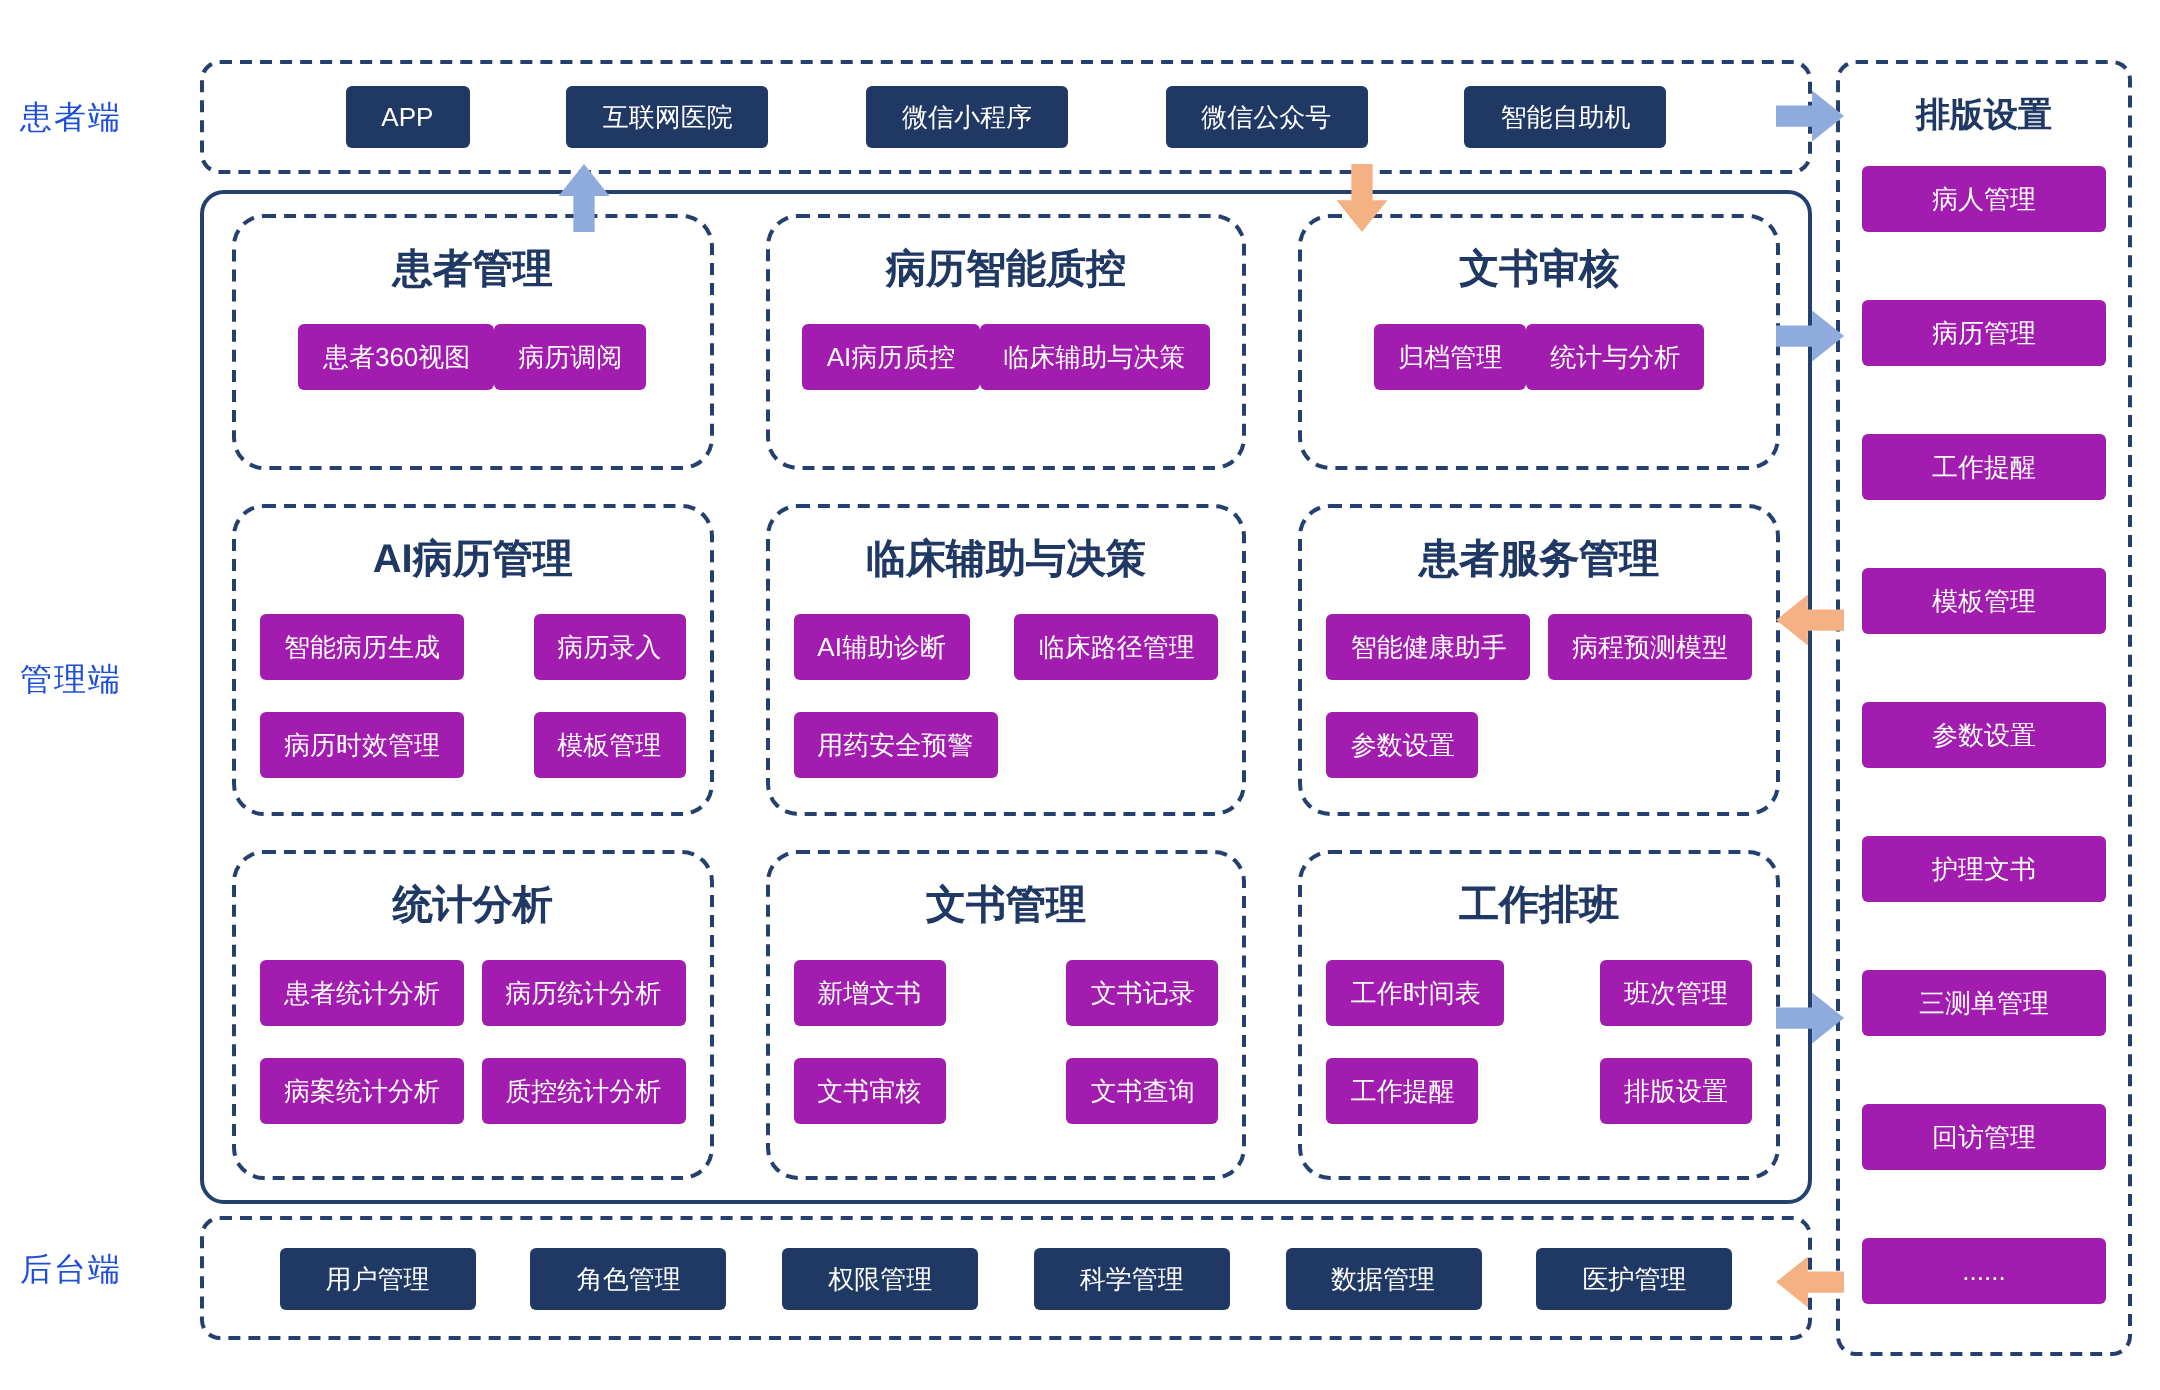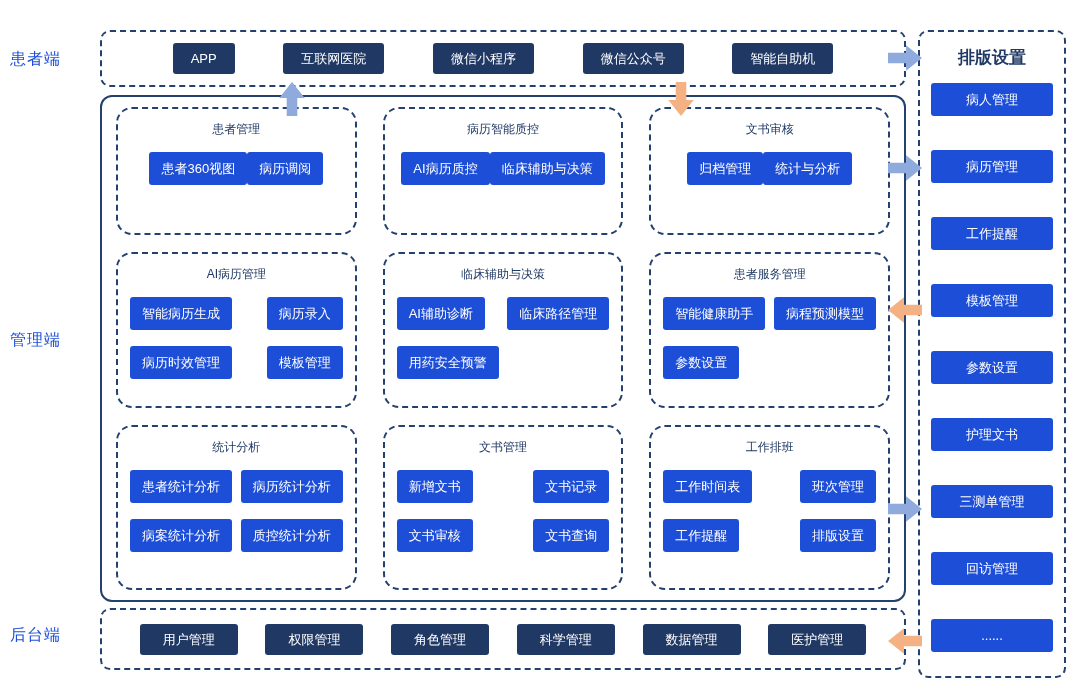--- a/index.html
+++ b/index.html
@@ -4,22 +4,22 @@
 <style>
   *{box-sizing:border-box;margin:0;padding:0}
   body{background:#ffffff}
   .canvas{position:relative;width:1080px;height:695px;background:#ffffff;font-family:"Liberation Sans",sans-serif;overflow:hidden}
   .side-label{position:absolute;left:10px;width:70px;color:#1d4ed8;font-size:16px;font-weight:400;letter-spacing:1px}
   .box-dashed{border:2px dashed #24406E;border-radius:10px}
   .top-box{position:absolute;left:100px;top:30px;width:806px;height:57px;display:flex;align-items:center;justify-content:space-evenly;padding:0 22px}
   .pill{background:#203864;color:#fff;font-size:13px;padding:0 18px;height:31px;line-height:31px;border-radius:3px;min-width:58px;text-align:center;white-space:nowrap}
   .main-box{position:absolute;left:100px;top:95px;width:806px;height:507px;border:2px solid #24406E;border-radius:12px;padding:10px 14px;display:grid;grid-template-columns:1fr 1fr 1fr;grid-template-rows:128px 156px auto;gap:17px 26px}
   .group{border:2px dashed #24406E;border-radius:16px;padding:8px 12px 10px}
-  .group-title{text-align:center;color:#1F3864;font-size:12px;font-weight:400;margin:4px 0 14px;white-space:nowrap}
-  .btn{display:inline-block;background:#1d4ed8;color:#fff;font-size:13px;height:33px;line-height:33px;padding:0 12px;border-radius:3px;text-align:center;white-space:nowrap}
+  .group-title{text-align:center;color:#1F3864;font-size:20px;font-weight:700;margin:4px 0 14px;white-space:nowrap}
+  .btn{display:inline-block;background:#a21caf;color:#fff;font-size:13px;height:33px;line-height:33px;padding:0 12px;border-radius:3px;text-align:center;white-space:nowrap}
   .btn-row{display:flex;justify-content:center;}
   .btn-grid{display:grid;grid-template-columns:1fr 1fr;row-gap:16px;column-gap:8px}
   .btn-grid .btn:nth-child(odd){justify-self:start}
   .btn-grid .btn:nth-child(even){justify-self:end}
   .bottom-box{position:absolute;left:100px;top:608px;width:806px;height:62px;display:flex;align-items:center;justify-content:space-evenly;padding:0 10px}
   .bottom-box .pill{min-width:98px}
   .right-panel{position:absolute;left:918px;top:30px;width:148px;height:648px;display:flex;flex-direction:column;align-items:center;padding:14px 0 24px}
   .right-title{color:#1F3864;font-size:17px;font-weight:700;white-space:nowrap}
   .right-items{flex:1;width:100%;display:flex;flex-direction:column;justify-content:space-between;align-items:center;margin-top:14px}
   .right-items .btn{width:122px;padding:0}
@@ -123,22 +123,22 @@
         <div class="btn">班次管理</div>
         <div class="btn">工作提醒</div>
         <div class="btn">排版设置</div>
       </div>
     </div>
 
   </div>
 
   <div class="bottom-box box-dashed">
     <div class="pill">用户管理</div>
+    <div class="pill">角色管理</div>
     <div class="pill">权限管理</div>
-    <div class="pill">角色管理</div>
     <div class="pill">科学管理</div>
     <div class="pill">数据管理</div>
     <div class="pill">医护管理</div>
   </div>
 
   <div class="right-panel box-dashed">
     <div class="right-title">排版设置</div>
     <div class="right-items">
       <div class="btn">病人管理</div>
       <div class="btn">病历管理</div>

